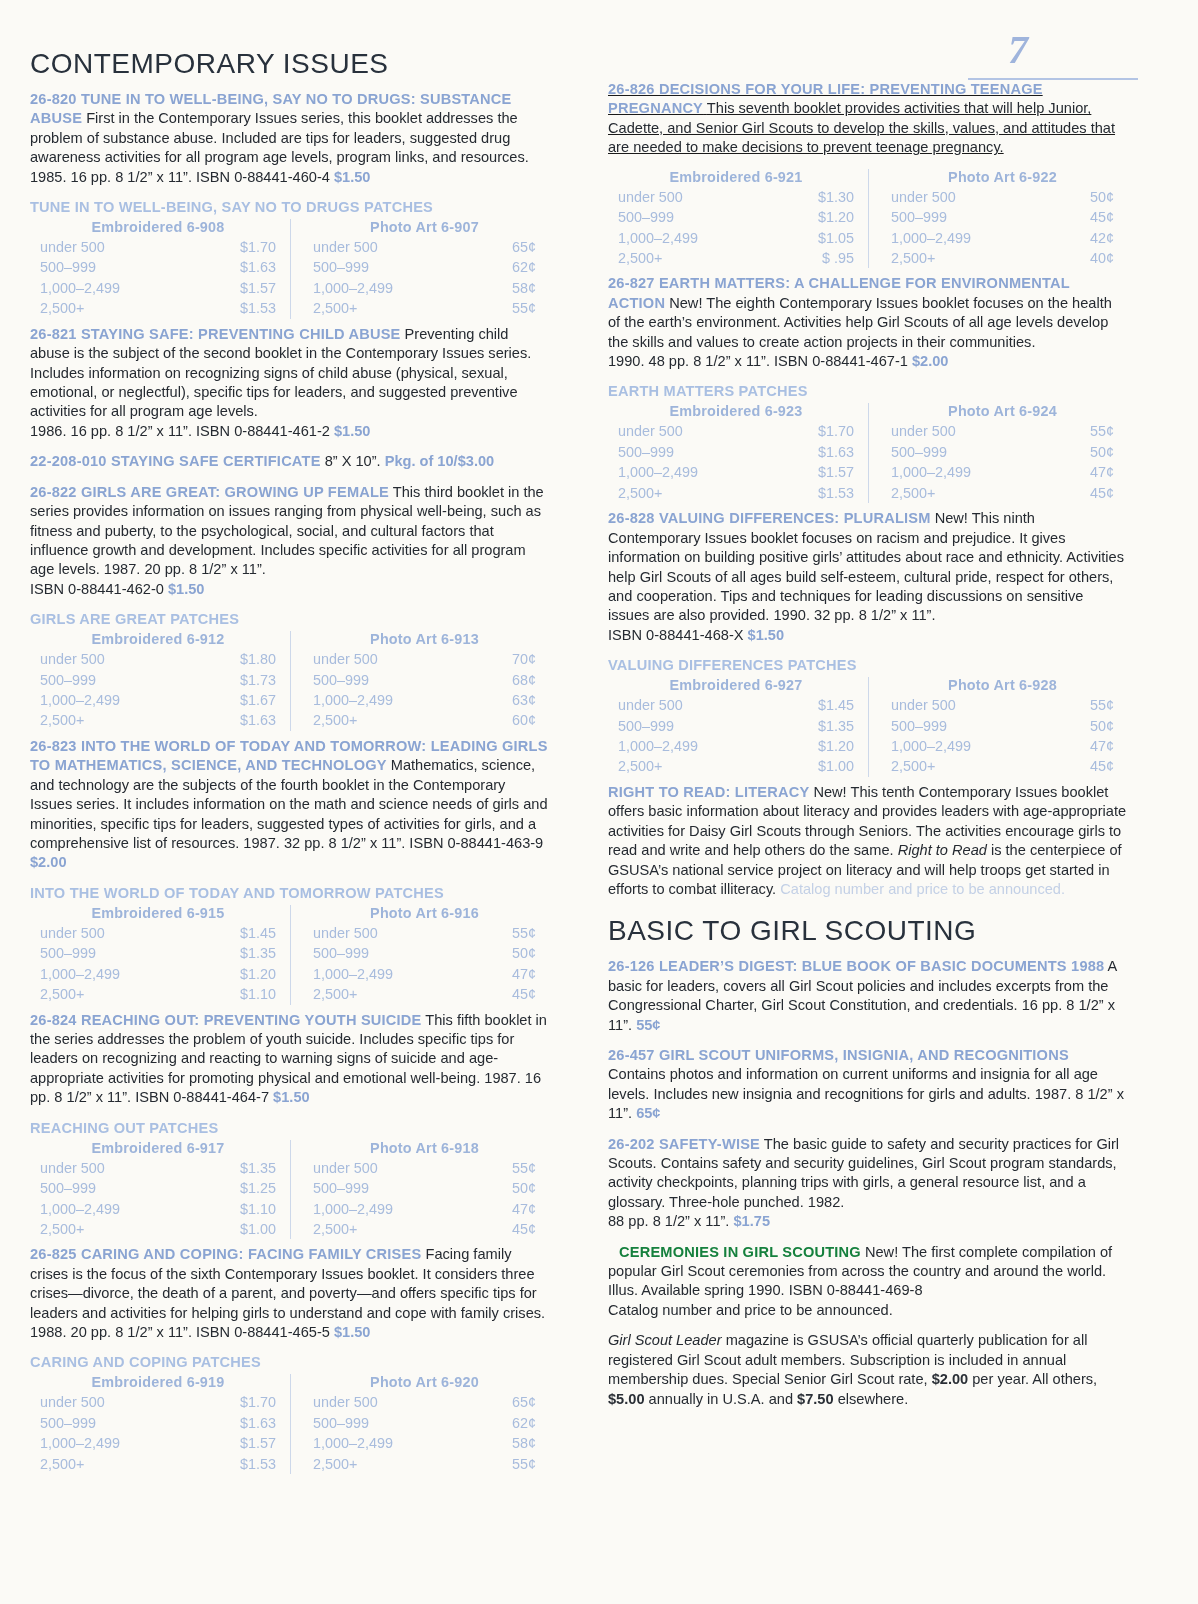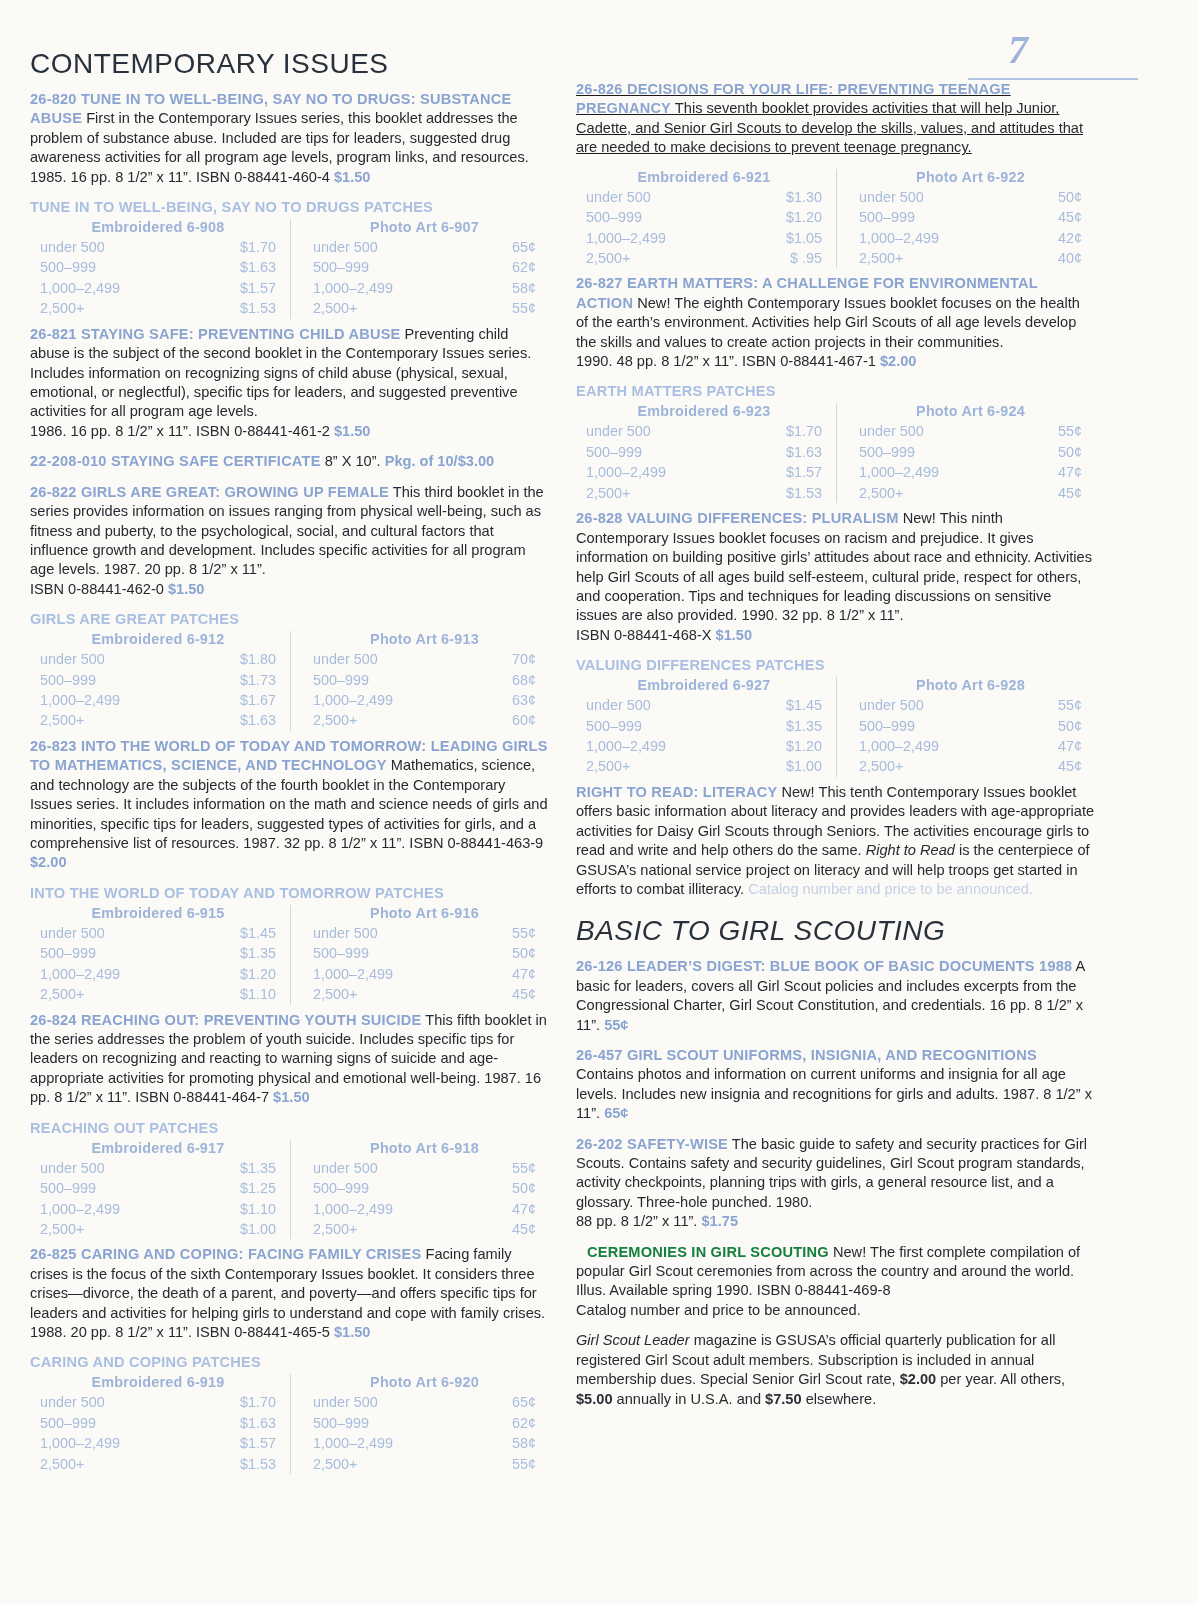--- a/index.html
+++ b/index.html
@@ -27,34 +27,34 @@
     letter-spacing:0;
   }
   .page-number-rule {
     position:absolute;
     top:78px; right:60px;
     width:170px; height:2px;
     background:#b3c4e4;
   }
   .columns {
     display:flex;
-    gap:26px;
+    gap:58px;
     padding-top:18px;
   }
   .col { width:520px; }
 
   h1.section {
     font-size:28px;
     letter-spacing:0.5px;
     font-weight:normal;
     color:#28313c;
     margin:0 0 10px 0;
     font-family:"Liberation Sans", sans-serif;
   }
-  h1.section.basic { margin-top:16px;font-style:italic; }
+  h1.section.basic { margin-top:16px; }
 
   .entry { margin:0 0 11px 0; font-size:14.6px; line-height:1.33; }
   .entry p { margin:0; }
   .code {
     color:#8aa4d2;
     font-weight:bold;
     letter-spacing:0.2px;
   }
   .code.dark { color:#15803d;margin-left:11px; }
   .body-text { color:#252a31; }
@@ -619,21 +619,21 @@
         <p>
           <span class="code">26-457 GIRL SCOUT UNIFORMS, INSIGNIA, AND RECOGNITIONS</span>
           <span class="body-text">Contains photos and information on current uniforms and insignia for all age levels. Includes new insignia and recognitions for girls and adults. 1987. 8 1/2” x 11”.</span>
           <span class="price nowrap">65¢</span>
         </p>
       </div>
 
       <div class="entry">
         <p>
           <span class="code">26-202 SAFETY-WISE</span>
-          <span class="body-text">The basic guide to safety and security practices for Girl Scouts. Contains safety and security guidelines, Girl Scout program standards, activity checkpoints, planning trips with girls, a general resource list, and a glossary. Three-hole punched. 1980.</span>
+          <span class="body-text">The basic guide to safety and security practices for Girl Scouts. Contains safety and security guidelines, Girl Scout program standards, activity checkpoints, planning trips with girls, a general resource list, and a glossary. Three-hole punched. 1982.</span>
         </p>
         <p>
           <span class="body-text">88 pp. 8 1/2” x 11”.</span>
           <span class="price nowrap">$1.75</span>
         </p>
       </div>
 
       <div class="entry">
         <p>
           <span class="code dark">CEREMONIES IN GIRL SCOUTING</span>

